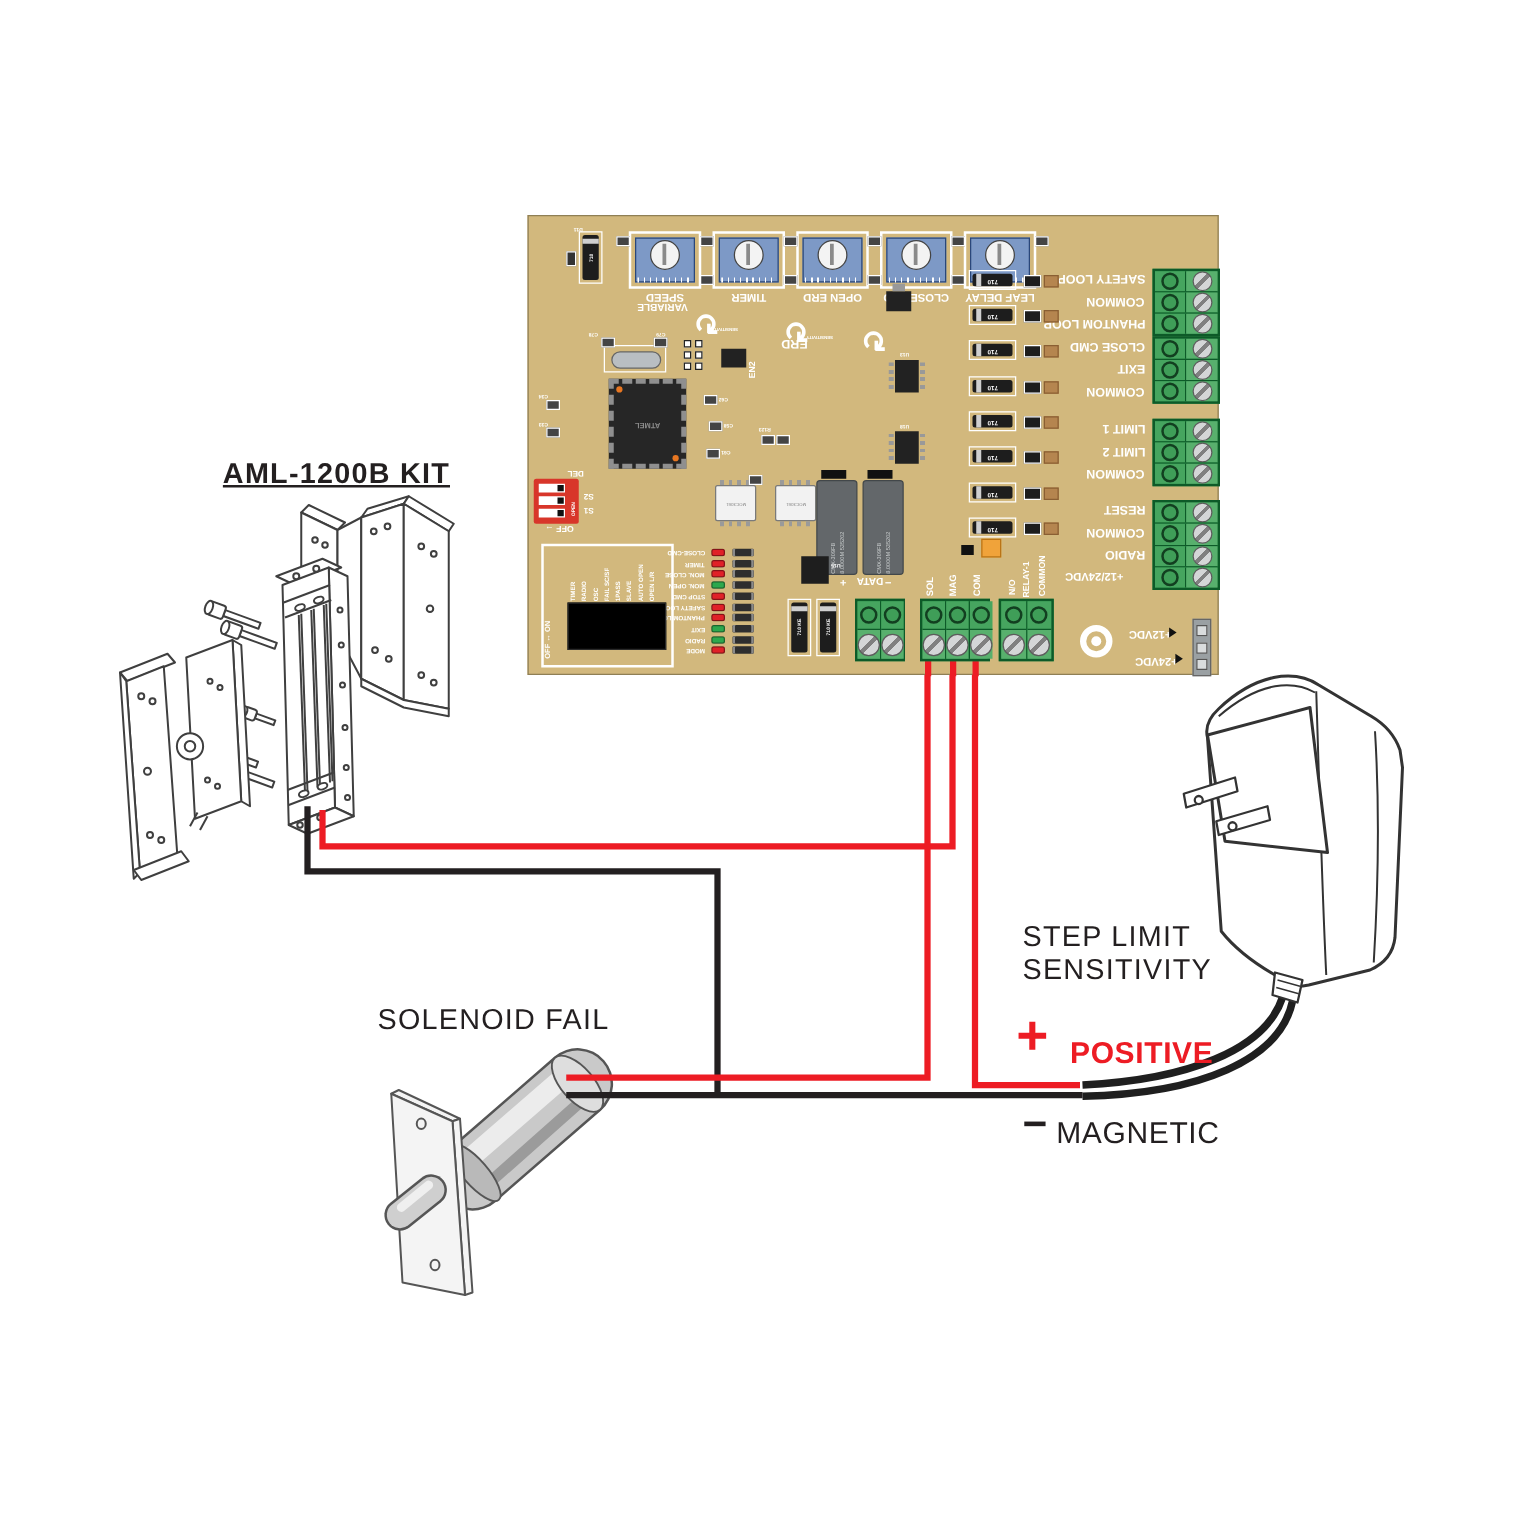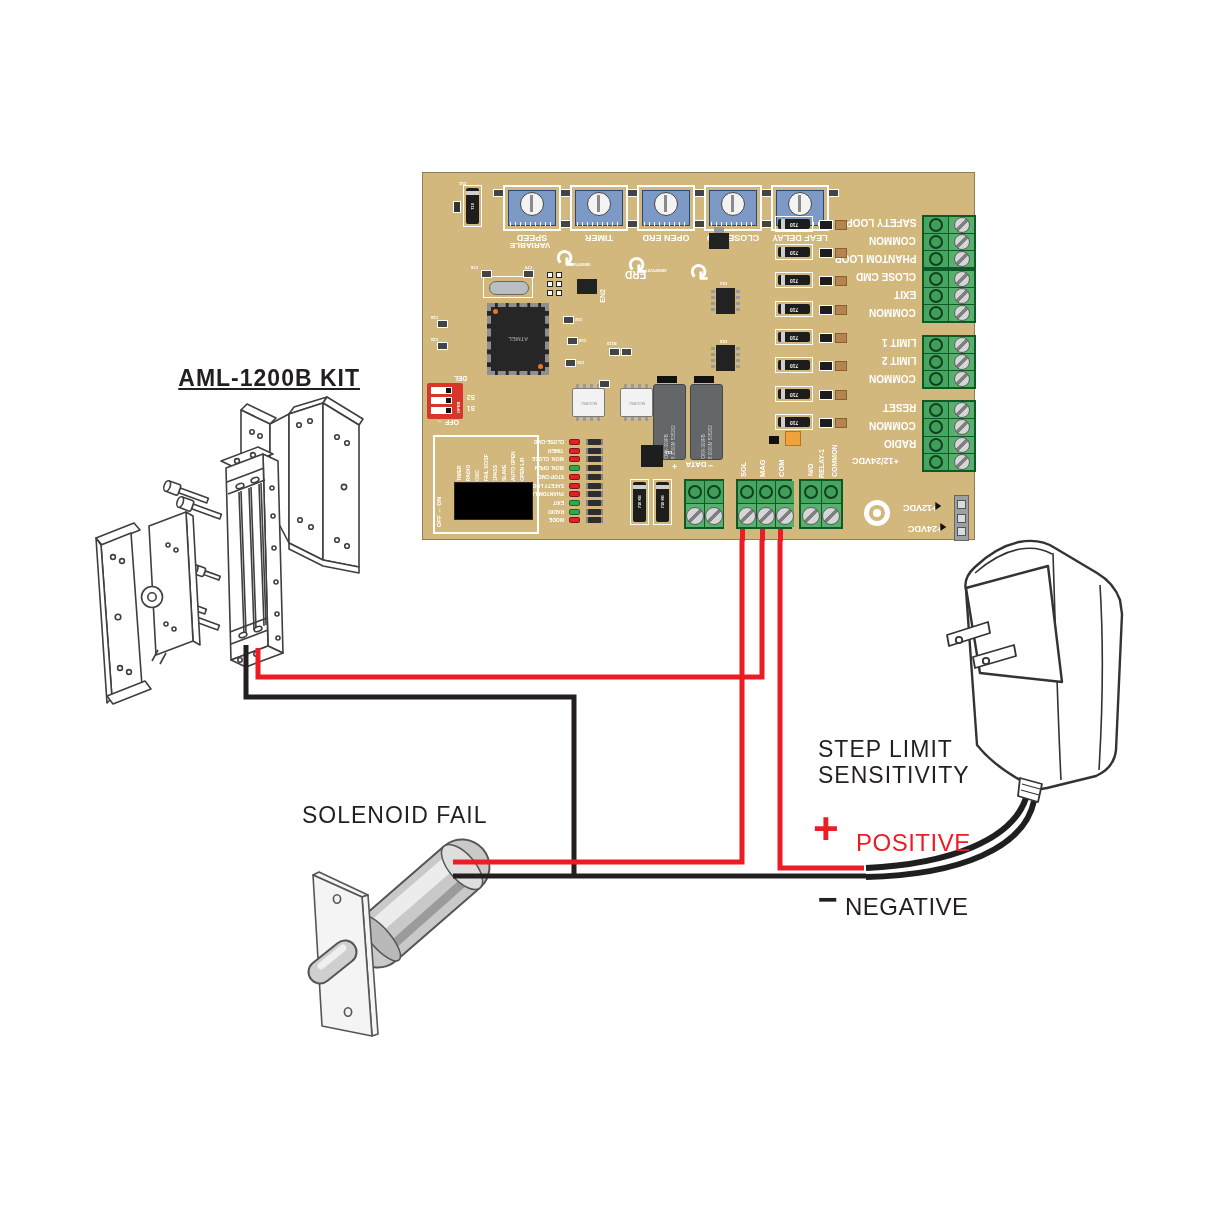--- a/index.html
+++ b/index.html
@@ -10,21 +10,21 @@
 
   
   .r180{transform:rotate(180deg);}
   .vtx{writing-mode:vertical-rl;}
   .wlbl{color:#fff;font-weight:bold;white-space:nowrap;line-height:1;}
   .blk{color:#231f20;}
 
   
   .cap23{font-size:23px;letter-spacing:1px;}
   .cap24{font-size:24px;letter-spacing:.5px;}
-  .red{color:#ed1c24;}
+  .red{color:#ed1c24;font-weight:bold;}
 
   
   .board{position:absolute;left:422px;top:172px;width:553px;height:368px;
          background:#d2b87d;border:1px solid #8f7f55;box-sizing:border-box;}
 
   
   .pot{position:absolute;top:12px;width:58px;height:46px;border:2px solid #fff;background:#d2b87d;box-sizing:border-box;}
   .potbody{position:absolute;inset:3px;background:#7d99c6;border:1px solid #2a477a;}
   .dial{position:absolute;width:22px;height:22px;border-radius:50%;background:#f3f3f3;border:1px solid #444;
         left:50%;top:5px;transform:translateX(-50%);}
@@ -728,15 +728,15 @@
     <span class="ab wlbl r180" style="left:297px;top:166px;font-size:4px">U18</span>
   </div>
 
   <div class="ab cap23" style="left:130px;top:365px;width:230px;text-align:right;font-weight:bold;text-decoration:underline">AML-1200B KIT</div>
   <div class="ab cap23" style="left:302px;top:802px">SOLENOID FAIL</div>
   <div class="ab cap23" style="left:818px;top:736px">STEP LIMIT</div>
   <div class="ab cap23" style="left:818px;top:762px">SENSITIVITY</div>
   <div class="ab red" style="left:813px;top:804px;font-size:44px;font-weight:bold">+</div>
   <div class="ab red cap24" style="left:856px;top:829px">POSITIVE</div>
   <div class="ab blk" style="left:818px;top:880px;font-size:34px;font-weight:bold">−</div>
-  <div class="ab blk cap24" style="left:845px;top:893px">NEGATIVE</div>
+  <div class="ab blk cap24" style="left:845px;top:893px">MAGNETIC</div>
 
 </div>
 
 </body></html>

